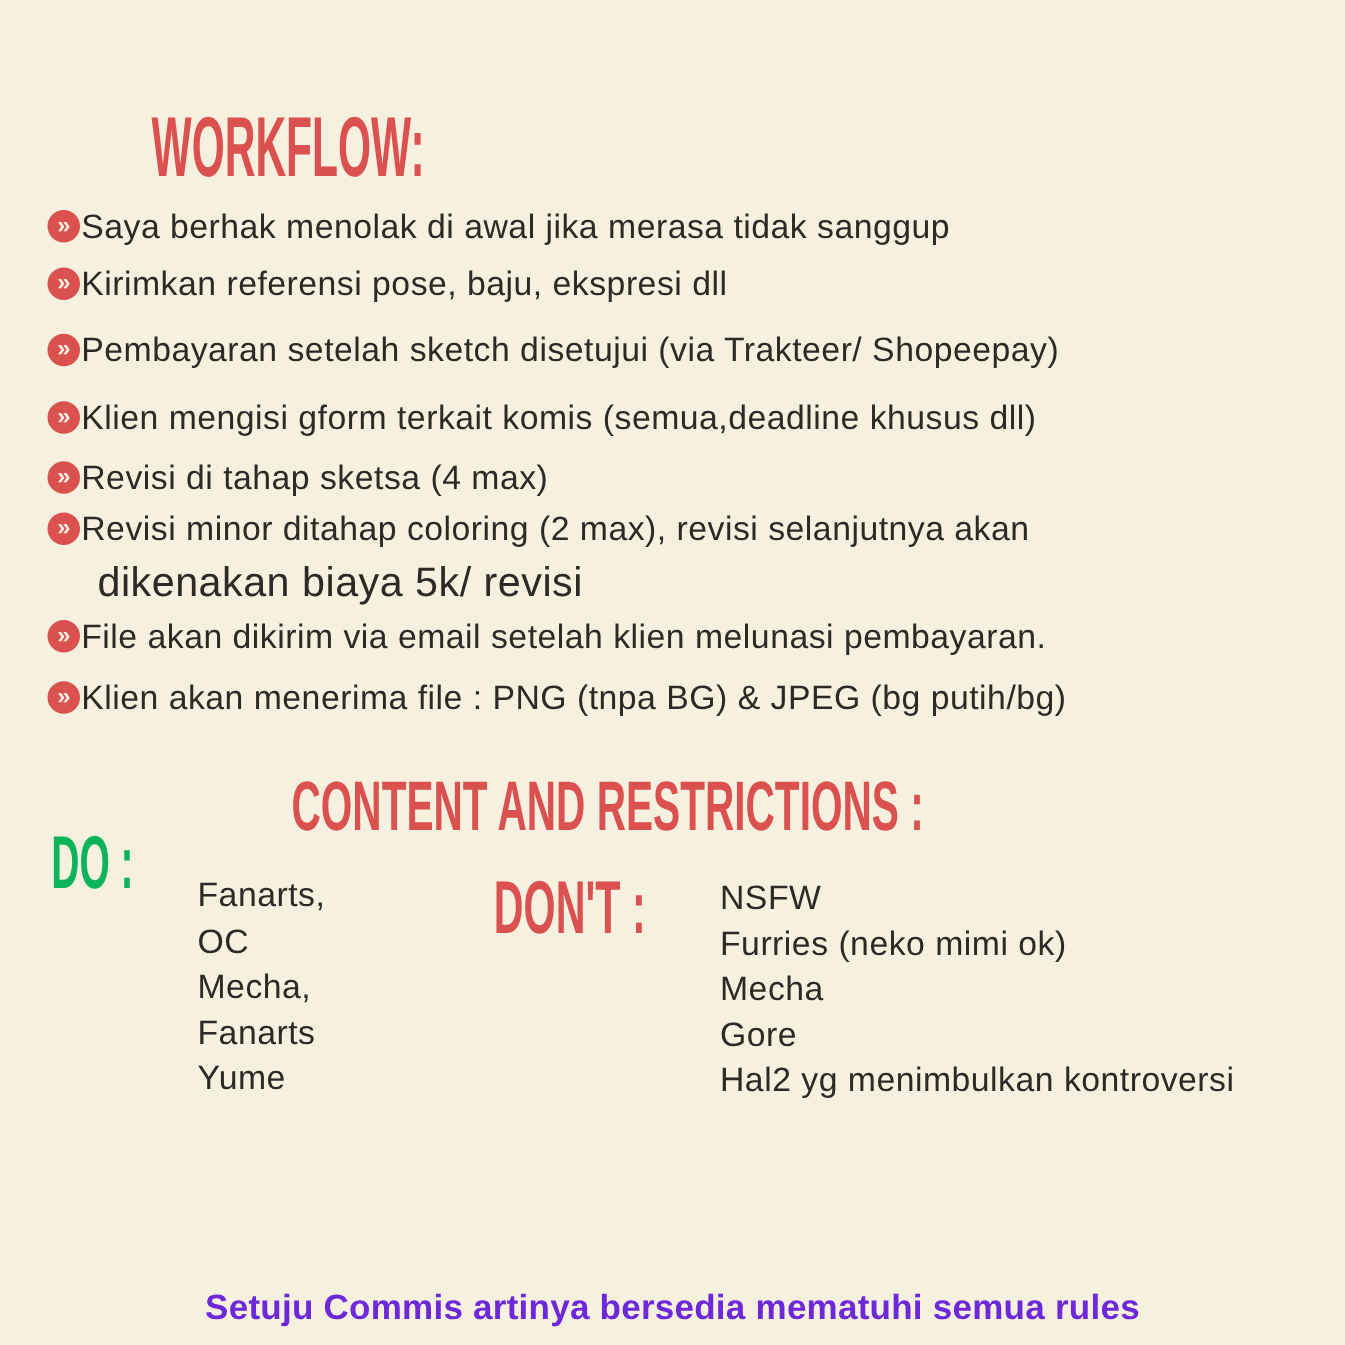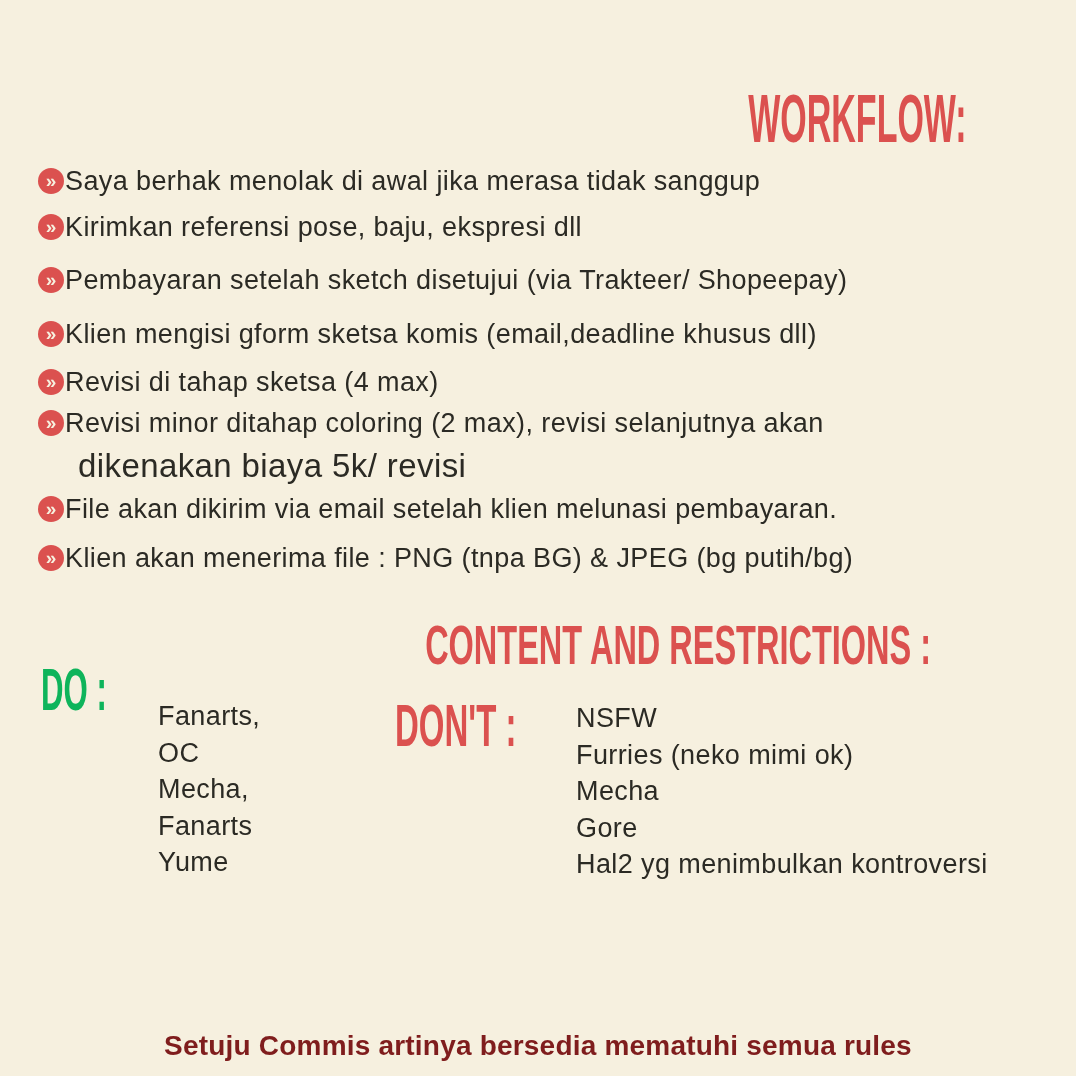--- a/index.html
+++ b/index.html
@@ -5,21 +5,21 @@
   html,body{margin:0;padding:0;}
   body{
     width:1076px;height:1076px;
     background:#F6F0DF;
     position:relative;
     font-family:"Liberation Sans",sans-serif;
     color:#2B2A24;
     overflow:hidden;
   }
   
-  .center-wrap{position:absolute;left:12px;right:0;text-align:right;}
+  .center-wrap{position:absolute;left:12px;right:0;text-align:left;}
   .display-head{
     display:inline-block;
     font-weight:700;
     color:#DB514F;
     white-space:nowrap;
     line-height:1;
   }
   .h-workflow{font-size:68px;transform:scaleX(0.50);transform-origin:50% 0;}
   .h-content{font-size:56px;transform:scaleX(0.58);transform-origin:50% 0;position:relative;left:38px;}
   .h-do{font-size:60px;color:#0EB45B;transform:scaleX(0.52);transform-origin:0 0;}
@@ -48,21 +48,21 @@
     font-size:33px;line-height:31px;letter-spacing:0.4px;white-space:nowrap;
   }
   
   .plain-list div{
     font-size:27px;line-height:36.5px;letter-spacing:0.4px;white-space:nowrap;
   }
   
   .footer{
     position:absolute;left:0;right:0;top:1030px;
     text-align:center;
-    font-size:28px;font-weight:700;color:#7f1d1d;letter-spacing:0.2px;
+    font-size:28px;font-weight:700;color:#6d28d9;letter-spacing:0.2px;
   }
 </style>
 </head>
 <body>
 
 <div class="center-wrap" style="top:84px">
   <span class="display-head h-workflow">WORKFLOW:</span>
 </div>
 
 <div class="wrow" style="top:166px">
@@ -72,21 +72,21 @@
 <div class="wrow" style="top:212px">
   <span class="bullet">»</span>
   <span class="witem">Kirimkan referensi pose, baju, ekspresi dll</span>
 </div>
 <div class="wrow" style="top:265px">
   <span class="bullet">»</span>
   <span class="witem">Pembayaran setelah sketch disetujui (via Trakteer/ Shopeepay)</span>
 </div>
 <div class="wrow" style="top:319px">
   <span class="bullet">»</span>
-  <span class="witem">Klien mengisi gform sketsa komis (email,deadline khusus dll)</span>
+  <span class="witem">Klien mengisi gform terkait komis (semua,deadline khusus dll)</span>
 </div>
 <div class="wrow" style="top:367px">
   <span class="bullet">»</span>
   <span class="witem">Revisi di tahap sketsa (4 max)</span>
 </div>
 <div class="wrow" style="top:408px">
   <span class="bullet">»</span>
   <span class="witem">Revisi minor ditahap coloring (2 max), revisi selanjutnya akan</span>
 </div>
 <div class="wcont" style="top:450px">dikenakan biaya 5k/ revisi</div>

